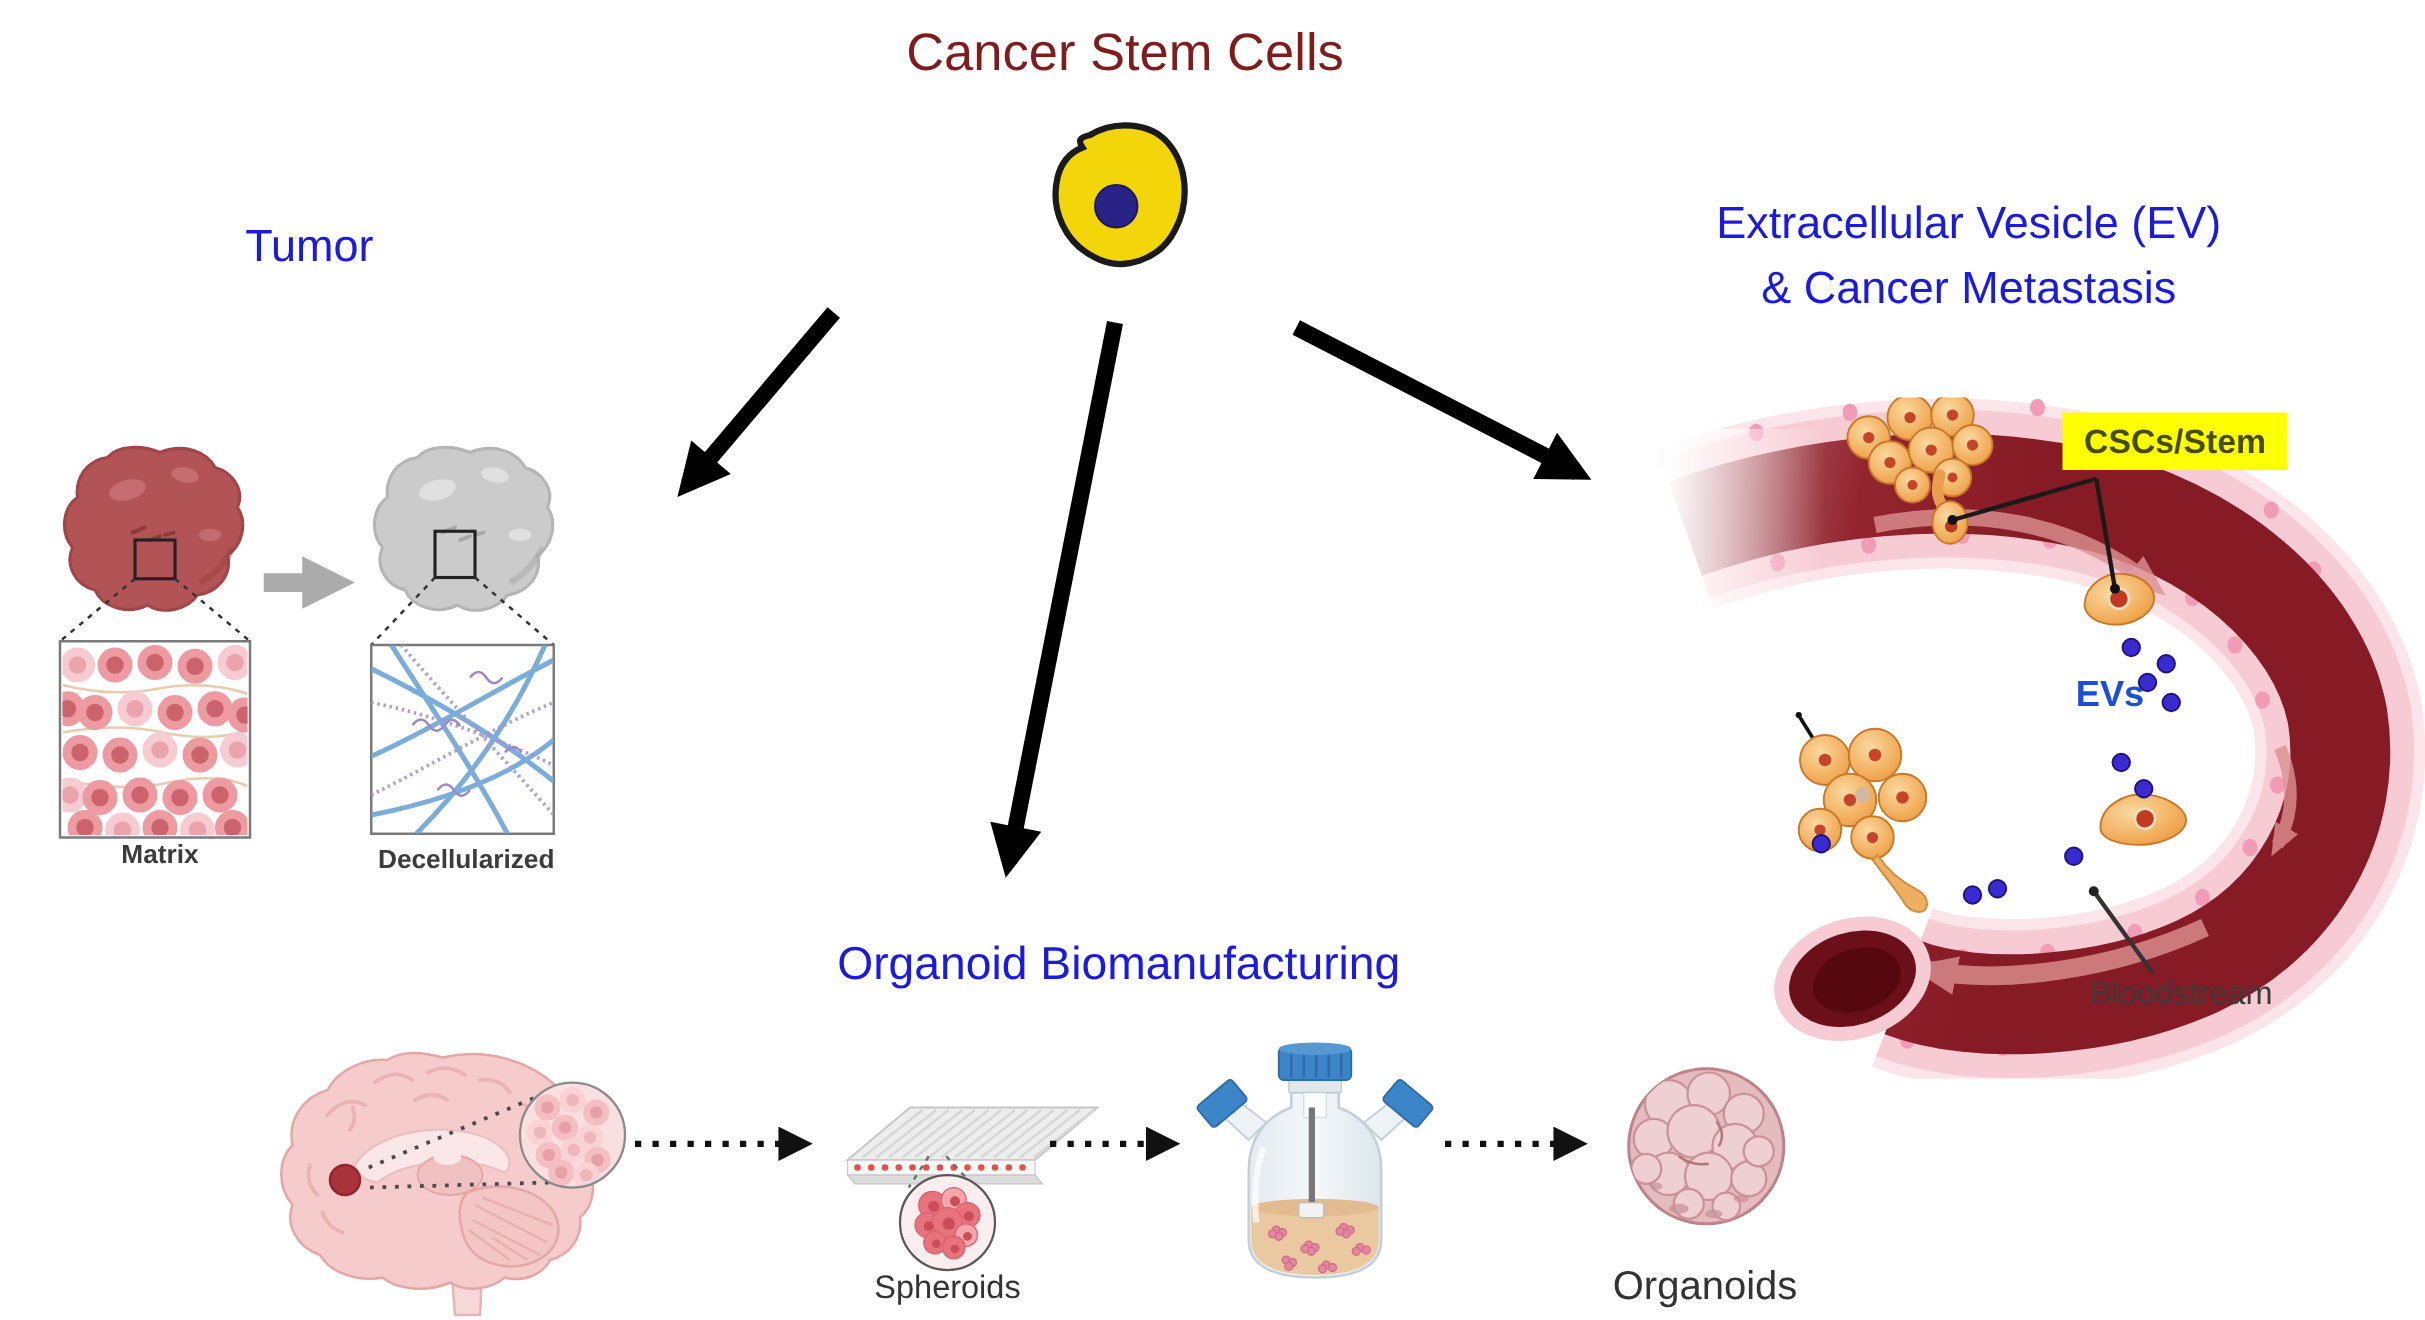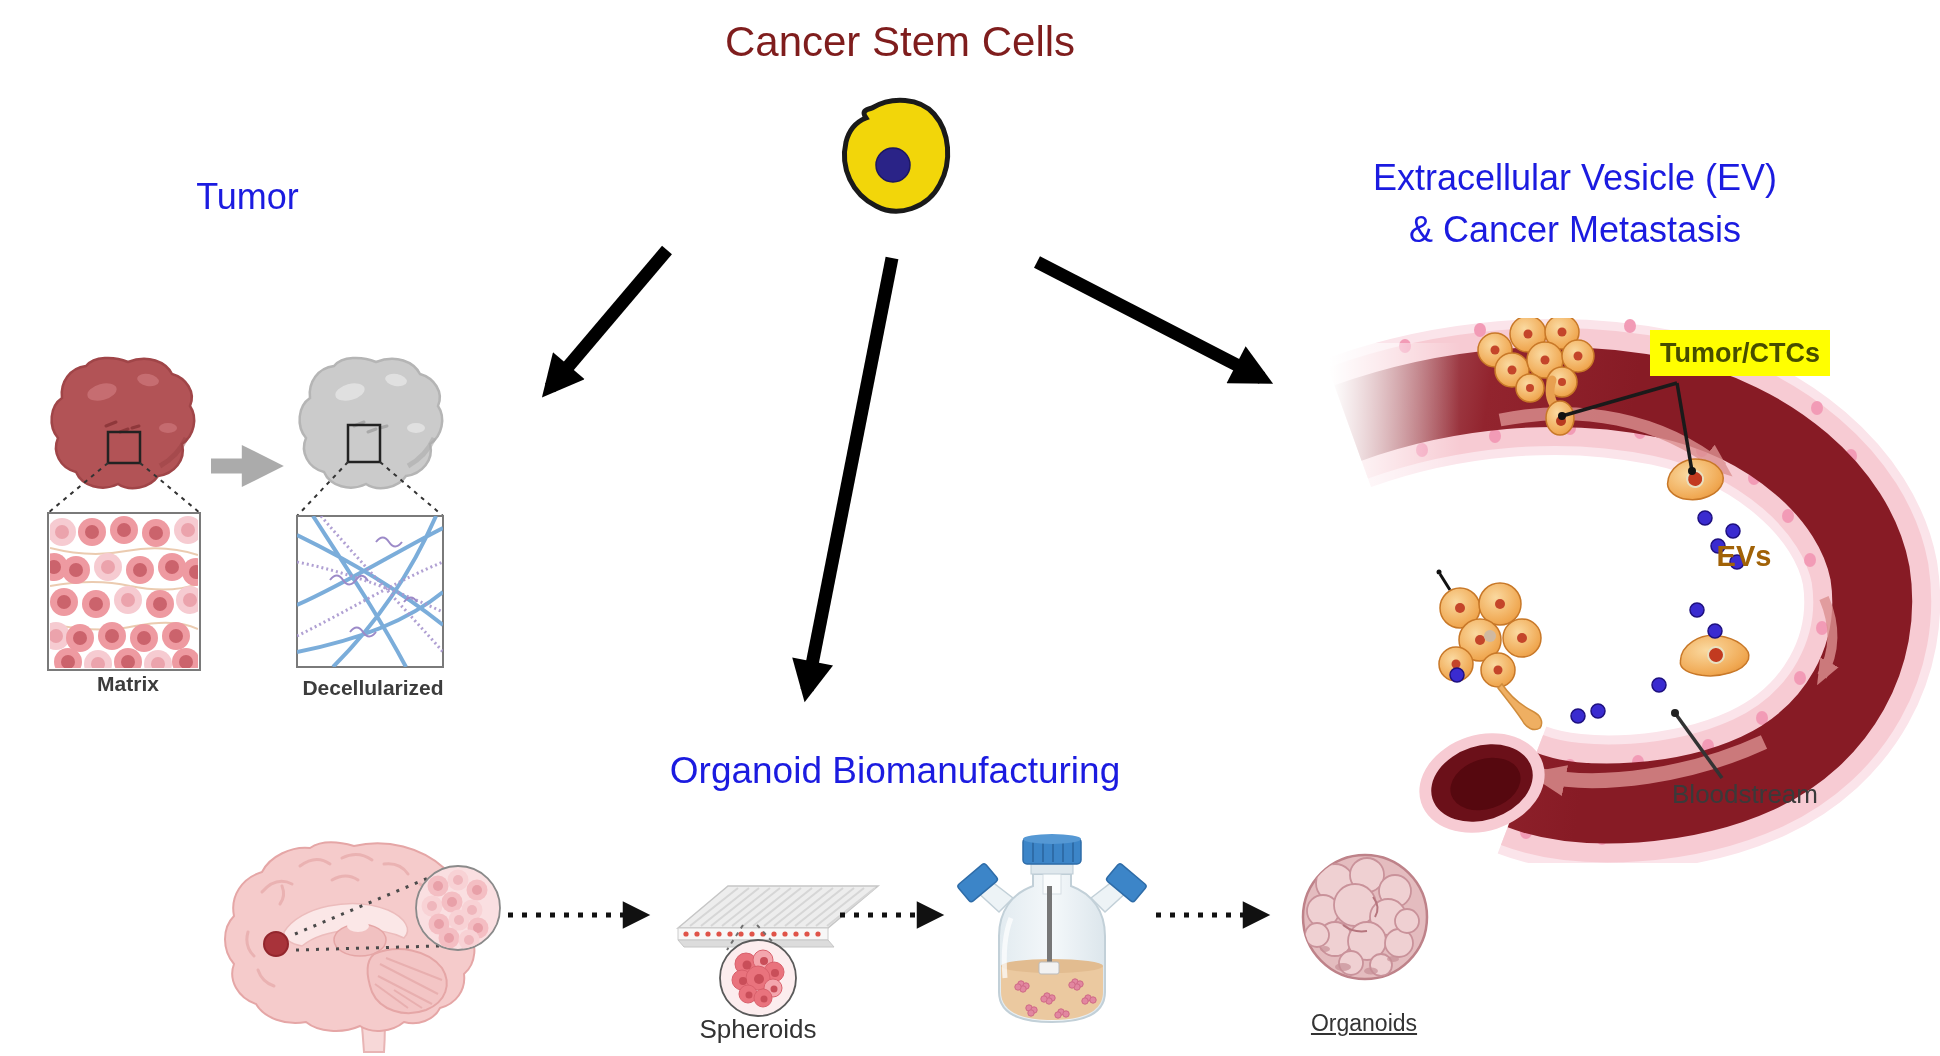--- a/index.html
+++ b/index.html
@@ -10,24 +10,24 @@
   #title{left:600px;top:18px;width:600px;font-size:42px;color:#7f1d1d;}
   .blue-heading{color:#1B1BE0;}
   #tumor-heading{left:15px;top:172px;width:465px;font-size:36px;line-height:50px;}
   #ev-heading{left:1265px;top:152px;width:620px;font-size:36px;line-height:52px;}
   #organoid-heading{left:545px;top:750px;width:700px;font-size:37px;}
   .sublabel{font-weight:bold;font-size:21px;color:#3C3C3C;}
   #native-label{left:55px;top:672px;width:146px;}
   #decell-label{left:288px;top:676px;width:170px;}
   #csc-label{left:1650px;top:330px;width:180px;height:46px;background:#FFFF00;
              font-weight:bold;font-size:27px;color:#474D00;line-height:46px;}
-  #evs-label{left:1684px;top:540px;width:120px;font-weight:bold;font-size:29px;color:#a16207;}
+  #evs-label{left:1628px;top:540px;width:120px;font-weight:bold;font-size:29px;color:#1d4ed8;}
   #bloodstream-label{left:1655px;top:779px;width:180px;font-size:26px;color:#3A3A3A;}
   #spheroids-label{left:678px;top:1014px;width:160px;font-size:26px;color:#333;}
-  #organoids-label{left:1284px;top:1010px;width:160px;font-size:23px;color:#333;text-decoration:underline;}
+  #organoids-label{left:1284px;top:1010px;width:160px;font-size:32px;color:#333;}
   svg{display:block;}
 </style>
 </head>
 <body>
 
 <div class="canvas">
 
   <svg width="0" height="0" style="position:absolute">
     <defs>
       <marker id="ah" viewBox="0 0 10 10" refX="7" refY="5" markerWidth="3.6" markerHeight="3.2" orient="auto">
@@ -567,20 +567,20 @@
   <div class="abs ctr blue-heading" id="ev-heading">
     <span>Extracellular Vesicle (EV)</span><br>
     <span>&amp; Cancer Metastasis</span>
   </div>
 
   <div class="abs ctr blue-heading" id="organoid-heading">Organoid Biomanufacturing</div>
 
   <div class="abs ctr sublabel" id="native-label">Matrix</div>
   <div class="abs ctr sublabel" id="decell-label">Decellularized</div>
 
-  <div class="abs ctr" id="csc-label">Tumor/CTCs</div>
+  <div class="abs ctr" id="csc-label">CSCs/Stem</div>
   <div class="abs ctr" id="evs-label">EVs</div>
   <div class="abs ctr" id="bloodstream-label">Bloodstream</div>
 
   <div class="abs ctr" id="spheroids-label">Spheroids</div>
   <div class="abs ctr" id="organoids-label">Organoids</div>
 
 </div>
 
 </body></html>

